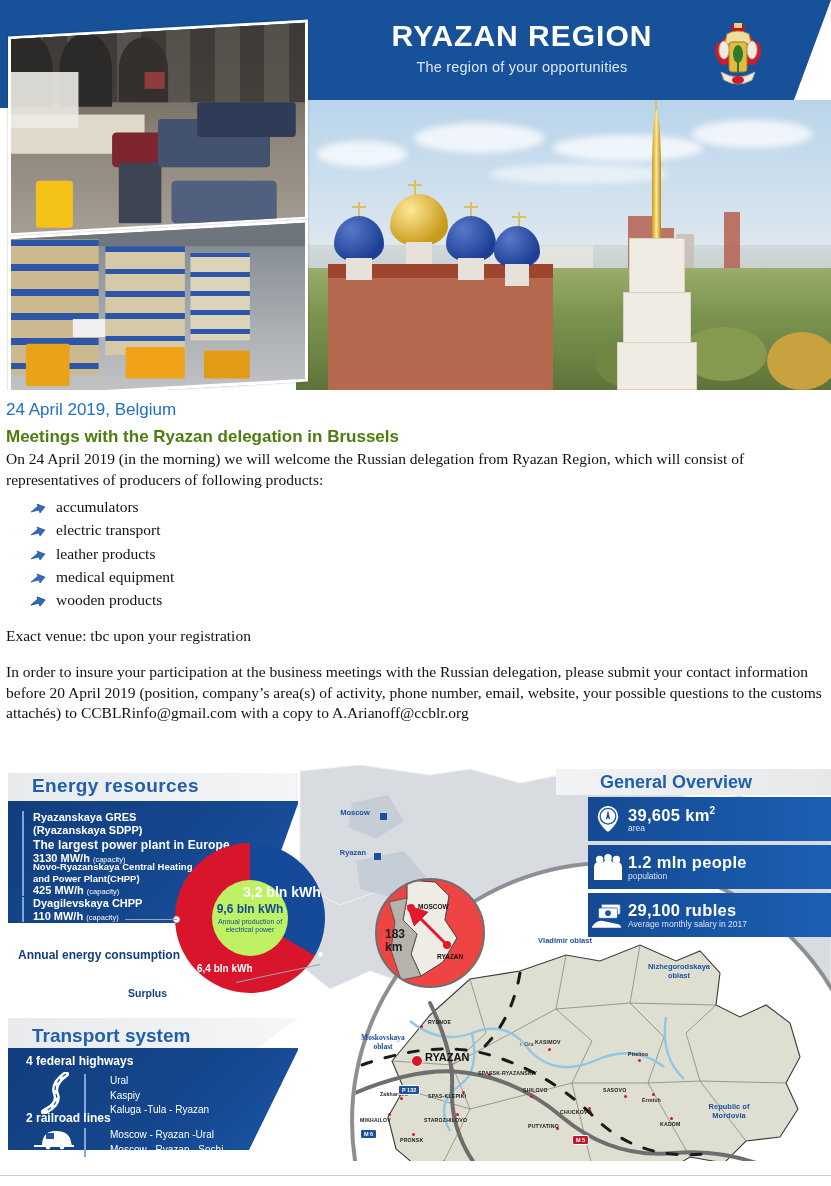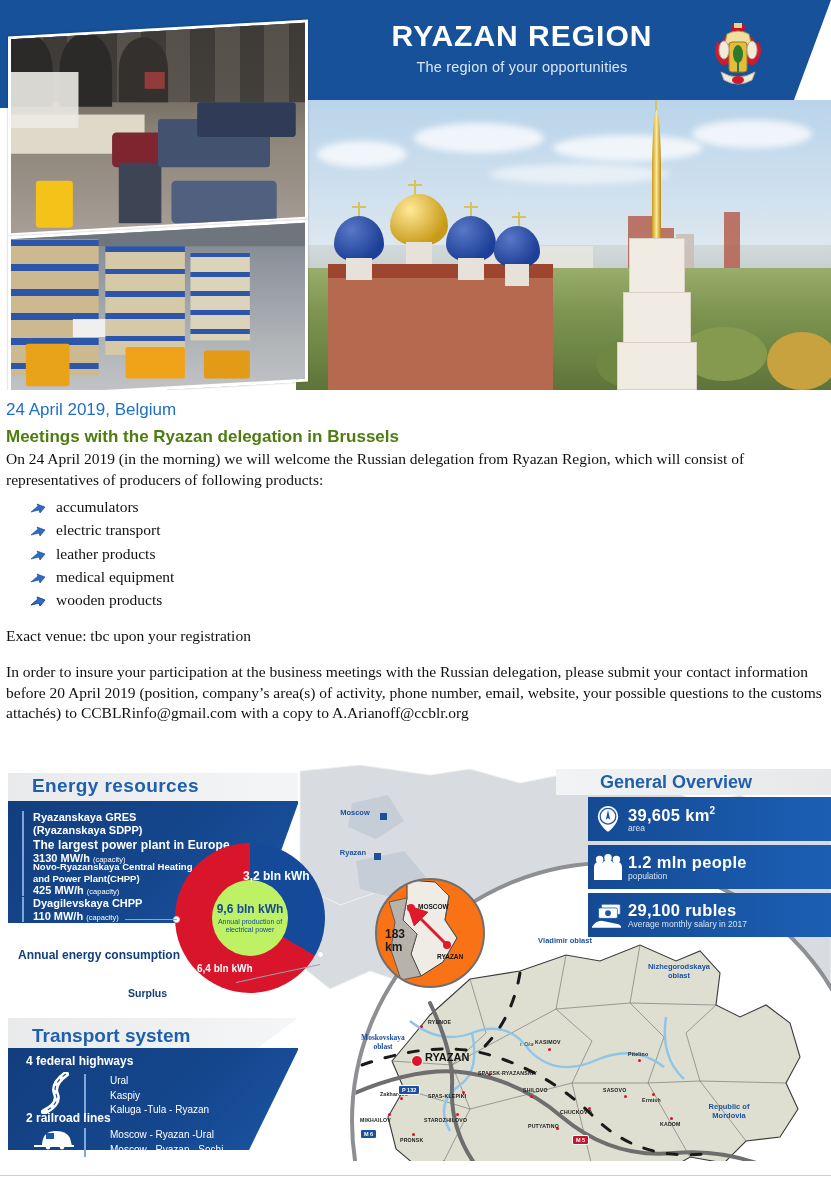--- a/index.html
+++ b/index.html
@@ -135,21 +135,21 @@
   .e-cap span{font-size:7.5px;font-weight:normal;}
 
   
   .donut-wrap{position:absolute;left:175px;top:78px;width:150px;height:150px;}
   .donut{width:150px;height:150px;border-radius:50%;
     background:conic-gradient(from 0deg,#15499a 0deg 120deg,#d8152a 120deg 360deg);}
   .donut-hole{position:absolute;left:37px;top:37px;width:76px;height:76px;border-radius:50%;
     background:#bef264;display:flex;flex-direction:column;align-items:center;justify-content:center;text-align:center;}
   .dh-val{font-size:12px;font-weight:bold;color:#15499a;}
   .dh-lab{font-size:7px;color:#15499a;line-height:1.15;margin-top:2px;}
-  .lbl-blue{position:absolute;left:68px;top:26px;color:#fff;font-size:12px;font-weight:bold;}
+  .lbl-blue{position:absolute;left:68px;top:41px;color:#fff;font-size:14px;font-weight:bold;}
   .lbl-red{position:absolute;left:22px;top:120px;color:#fff;font-size:10px;font-weight:bold;}
   .lead{position:absolute;height:1px;background:#fff;}
   .leaddot{position:absolute;width:5px;height:5px;border-radius:50%;background:#fff;border:1px solid #d0d0d0;}
   .cap-consum{position:absolute;left:18px;top:183px;font-size:12px;font-weight:bold;color:#123e7e;}
   .cap-surplus{position:absolute;left:128px;top:222px;font-size:10.5px;font-weight:bold;color:#123e7e;}
 
   
   .panel-transport{position:absolute;left:8px;top:253px;width:290px;height:30px;
     background:linear-gradient(90deg,#e9eaec,#f5f6f7);}
   .panel-transport:after{content:"";position:absolute;right:0;top:0;width:40px;height:100%;background:#fff;
@@ -180,21 +180,21 @@
   .citybig{position:absolute;color:#111;font-size:11px;font-weight:bold;}
   .citydot{position:absolute;width:3px;height:3px;border-radius:50%;background:#d8152a;}
   .citydot.big{width:10px;height:10px;border:1px solid #fff;}
   .rivlbl{position:absolute;color:#2b2b2b;font-size:5px;font-style:italic;}
   .shield{position:absolute;background:#1c4f9c;color:#fff;font-size:5.5px;font-weight:bold;
     padding:1px 3px;border-radius:2px;border:1px solid #fff;}
   .shield.red{background:#c0182c;}
 
   
   .inset{position:absolute;left:375px;top:113px;width:106px;height:106px;border-radius:50%;
-    background:#f97316;border:2px solid #6f6f6f;overflow:hidden;}
+    background:#ef4444;border:2px solid #6f6f6f;overflow:hidden;}
   .inset-km{position:absolute;left:8px;top:48px;color:#1a1a1a;font-size:12px;font-weight:bold;line-height:1.05;}
   .inset-lbl{position:absolute;color:#111;font-size:6.5px;font-weight:bold;}
 
   .footer-rule{position:absolute;left:0;top:1175px;width:831px;height:1px;background:#d0d0d0;}
 </style>
 </head>
 <body>
 
 <div class="page">
 

